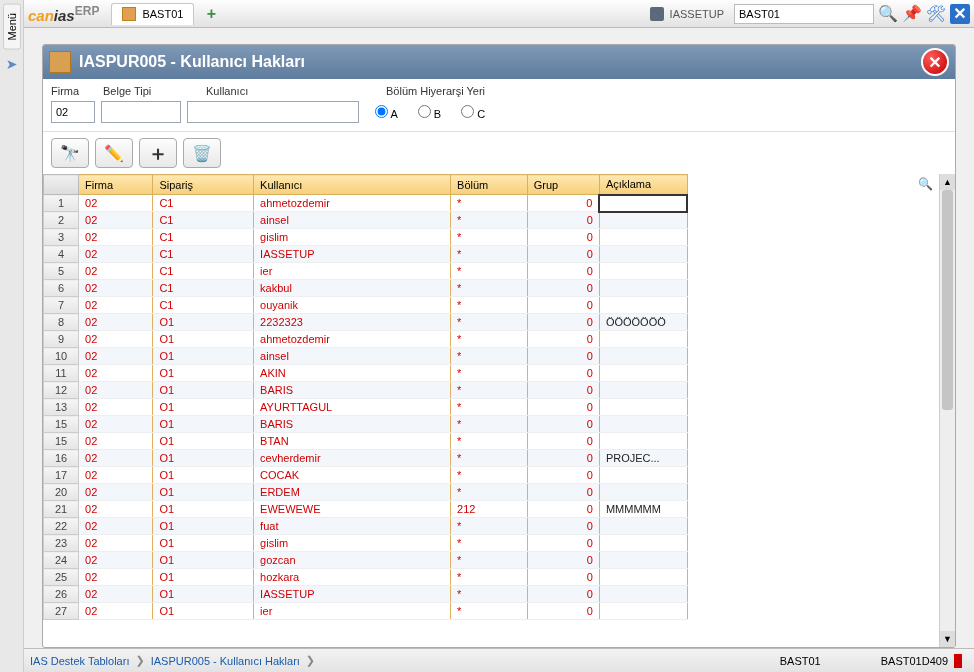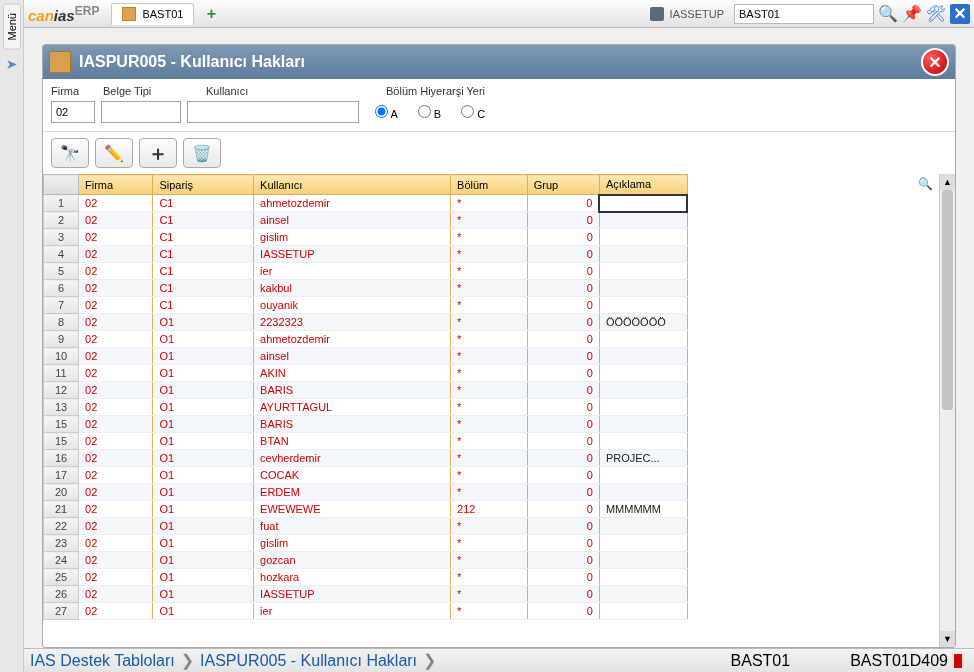--- a/index.html
+++ b/index.html
@@ -44,21 +44,21 @@
 td { border-right:1px solid #e0b060; border-bottom:1px solid #eee; padding:0 6px; height:16px; line-height:16px; white-space:nowrap; overflow:hidden;}
 td.rn { background:linear-gradient(#f5f5f5,#e5e5e5); border:1px solid #ccc; text-align:center; color:#444; width:32px;}
 td.red { color:#d00000; }
 td.num { text-align:right; }
 td.aciklama { color:#222; }
 tr.alt td:not(.rn) { background:#f3f7fb; }
 .mag-corner { position:absolute; top:3px; right:6px; color:#555; font-size:12px; cursor:pointer;}
 .vscroll { width:16px; background:#eee; border-left:1px solid #ccc; position:relative;}
 .vscroll .up,.vscroll .down{height:16px;background:#ddd;display:flex;align-items:center;justify-content:center;font-size:9px;}
 .vscroll .thumb{position:absolute;top:16px;left:2px;right:2px;height:220px;background:#c5c5c5;border-radius:3px;}
-.statusbar { height:24px; background:linear-gradient(#f3f3f3,#e3e3e3); border-top:1px solid #bbb; display:flex; align-items:center; font-size:16px; padding:0 6px;}
+.statusbar { height:24px; background:linear-gradient(#f3f3f3,#e3e3e3); border-top:1px solid #bbb; display:flex; align-items:center; font-size:11px; padding:0 6px;}
 .statusbar .sep{color:#888;margin:0 6px;}
 .statusbar .crumb{color:#1a5aa8;cursor:pointer;}
 .status-spacer{flex:1;}
 .red-led{width:8px;height:14px;background:#d00000;margin:0 6px;}
 .sel-cell { border:2px solid #333 !important; padding:0 4px; background:#fff;}
 </style>
 </head>
 <body>
 
 <div class="left-rail">

